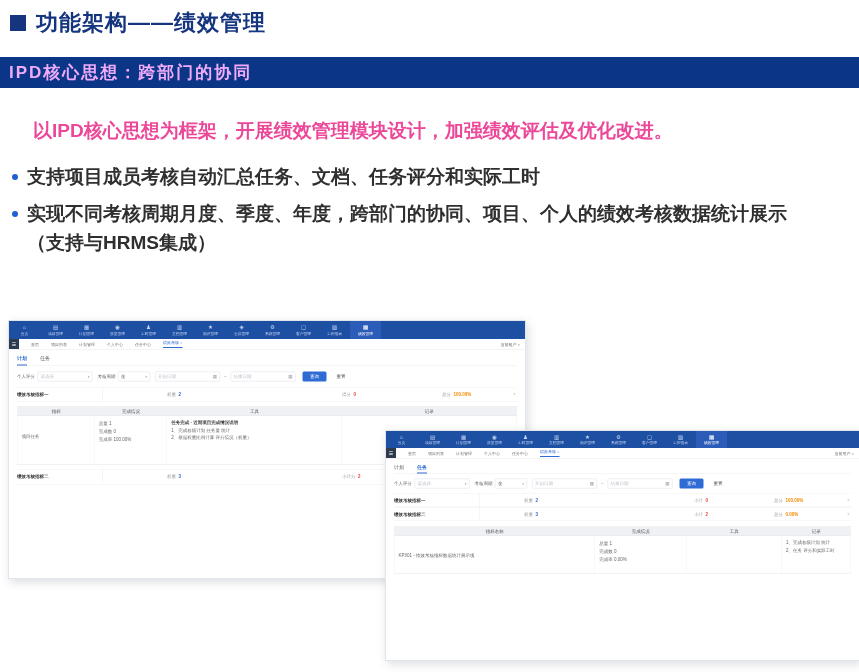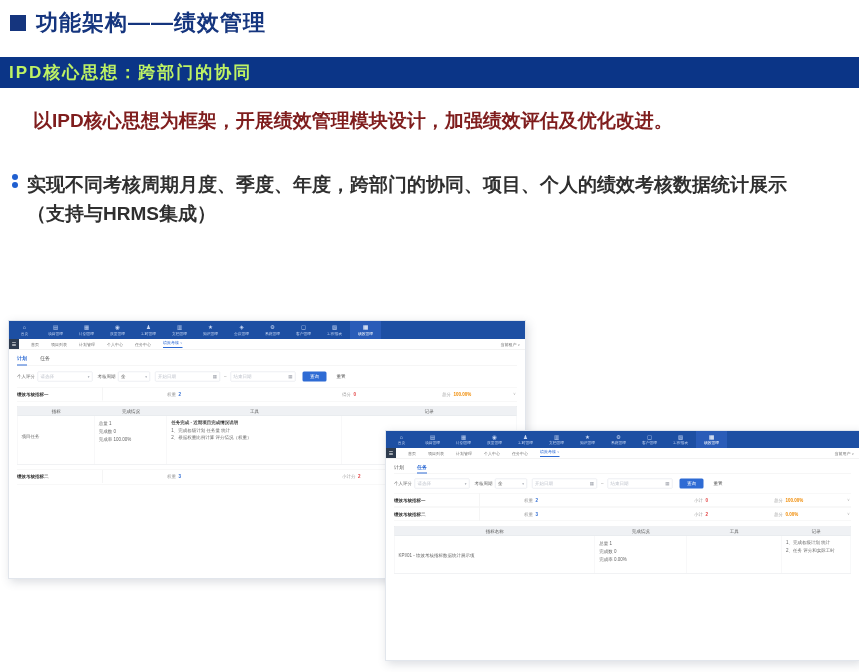--- a/index.html
+++ b/index.html
@@ -6,23 +6,23 @@
   .slide{position:relative;width:859px;height:672px;background:#fff;overflow:hidden;
          font-family:"Liberation Sans","DejaVu Sans",sans-serif;}
 
   
   .title-row{position:absolute;left:10px;top:8px;display:flex;align-items:center;}
   .title-sq{width:16px;height:16px;background:#15357e;margin-right:10px;}
   .page-title{font-size:22px;font-weight:bold;color:#15357e;letter-spacing:1px;}
 
   .banner{position:absolute;left:0;top:57px;width:859px;height:31px;background:#0b3587;
           display:flex;align-items:center;}
-  .banner-text{color:#bef264;font-size:17px;font-weight:bold;letter-spacing:2px;padding-left:9px;}
-
-  .intro{position:absolute;left:33px;top:108px;font-size:19px;font-weight:bold;color:#7f1d1d;}
+  .banner-text{color:#f0abfc;font-size:17px;font-weight:bold;letter-spacing:2px;padding-left:9px;}
+
+  .intro{position:absolute;left:33px;top:118px;font-size:19px;font-weight:bold;color:#ec4899;}
 
   .bullets{position:absolute;left:10px;top:162px;width:800px;}
   .bullet{position:relative;padding-left:17px;margin-bottom:8px;font-size:19px;font-weight:600;
           color:#2f2f2f;line-height:29px;}
   .dot{position:absolute;left:2px;top:12px;width:6px;height:6px;border-radius:50%;background:#1f5fd0;}
 
   
   .shot{position:absolute;background:#fff;border:1px solid #e2e6ec;overflow:hidden;
         box-shadow:2px 3px 9px rgba(55,65,90,.18);}
   .shot-a{left:8px;top:320px;width:516px;height:257px;z-index:1;}
@@ -116,20 +116,21 @@
 
   <div class="banner">
     <span class="banner-text">IPD核心思想：跨部门的协同</span>
   </div>
 
   <div class="intro">以IPD核心思想为框架，开展绩效管理模块设计，加强绩效评估及优化改进。</div>
 
   <div class="bullets">
     <div class="bullet">
       <span class="dot"></span>
+      <span>支持项目成员考核自动汇总任务、文档、任务评分和实际工时</span>
     </div>
     <div class="bullet">
       <span class="dot"></span>
       <span>实现不同考核周期月度、季度、年度，跨部门的协同、项目、个人的绩效考核数据统计展示（支持与HRMS集成）</span>
     </div>
   </div>
 
   <div class="shot shot-a">
     <div class="inner inner-a">
 

